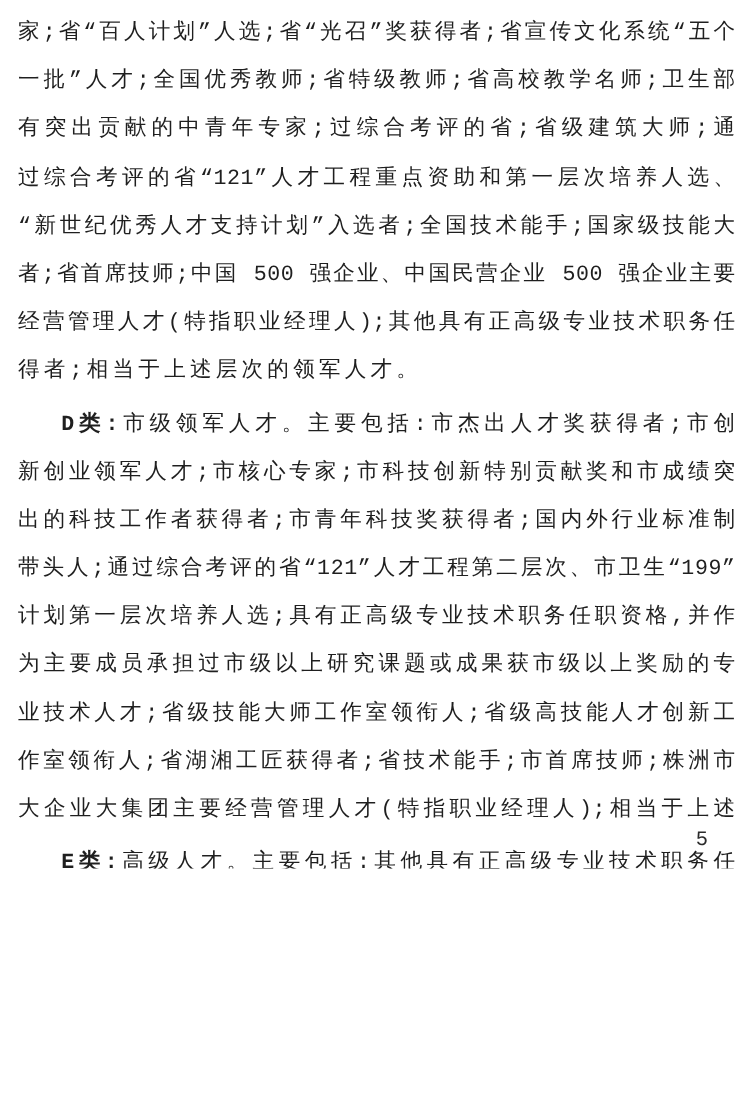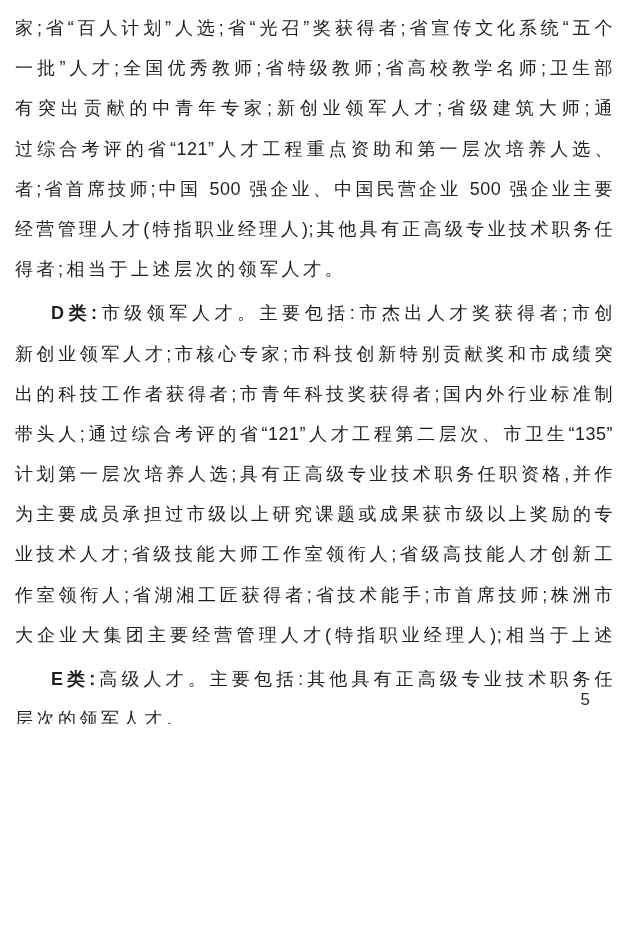--- a/index.html
+++ b/index.html
@@ -6,21 +6,21 @@
     margin: 0;
     padding: 0;
     background: #ffffff;
   }
   .page {
     position: relative;
     width: 628px;
     height: 724px;
     background: #ffffff;
     overflow: hidden;
-    font-family: Liberation Sans, sans-serif;
+    font-family: Liberation Mono, monospace;
     color: #1f1f1f;
     box-sizing: border-box;
     padding: 8px 15px 0 15px;
   }
   .textblock {
     width: 100%;
   }
   .line {
     font-size: 18px;
     line-height: 40.2px;
@@ -51,29 +51,30 @@
     color: #2a2a2a;
   }
 </style>
 </head>
 <body>
 
 <div class="page">
   <div class="textblock">
     <div class="line">家;省“百人计划”人选;省“光召”奖获得者;省宣传文化系统“五个</div>
     <div class="line">一批”人才;全国优秀教师;省特级教师;省高校教学名师;卫生部</div>
-    <div class="line">有突出贡献的中青年专家;新创业领军人才;省级建筑大师;通</div>
+    <div class="line">有突出贡献的中青年专家;过综合考评的省;省级建筑大师;通</div>
     <div class="line">过综合考评的省“121”人才工程重点资助和第一层次培养人选、</div>
+    <div class="line">“新世纪优秀人才支持计划”入选者;全国技术能手;国家级技能大</div>
     <div class="line">者;省首席技师;中国 500 强企业、中国民营企业 500 强企业主要</div>
     <div class="line">经营管理人才(特指职业经理人);其他具有正高级专业技术职务任</div>
     <div class="line end">得者;相当于上述层次的领军人才。</div>
     <div class="line para-start"><span class="lead">D类:</span><span>市级领军人才。主要包括:市杰出人才奖获得者;市创</span></div>
     <div class="line">新创业领军人才;市核心专家;市科技创新特别贡献奖和市成绩突</div>
     <div class="line">出的科技工作者获得者;市青年科技奖获得者;国内外行业标准制</div>
-    <div class="line">带头人;通过综合考评的省“121”人才工程第二层次、市卫生“135”</div>
+    <div class="line">带头人;通过综合考评的省“121”人才工程第二层次、市卫生“199”</div>
     <div class="line">计划第一层次培养人选;具有正高级专业技术职务任职资格,并作</div>
     <div class="line">为主要成员承担过市级以上研究课题或成果获市级以上奖励的专</div>
     <div class="line">业技术人才;省级技能大师工作室领衔人;省级高技能人才创新工</div>
     <div class="line">作室领衔人;省湖湘工匠获得者;省技术能手;市首席技师;株洲市</div>
     <div class="line">大企业大集团主要经营管理人才(特指职业经理人);相当于上述</div>
     <div class="line para-start"><span class="lead">E类:</span><span>高级人才。主要包括:其他具有正高级专业技术职务任</span></div>
     <div class="line end">层次的领军人才。</div>
   </div>
   <div class="pagenum">5</div>
 </div>

